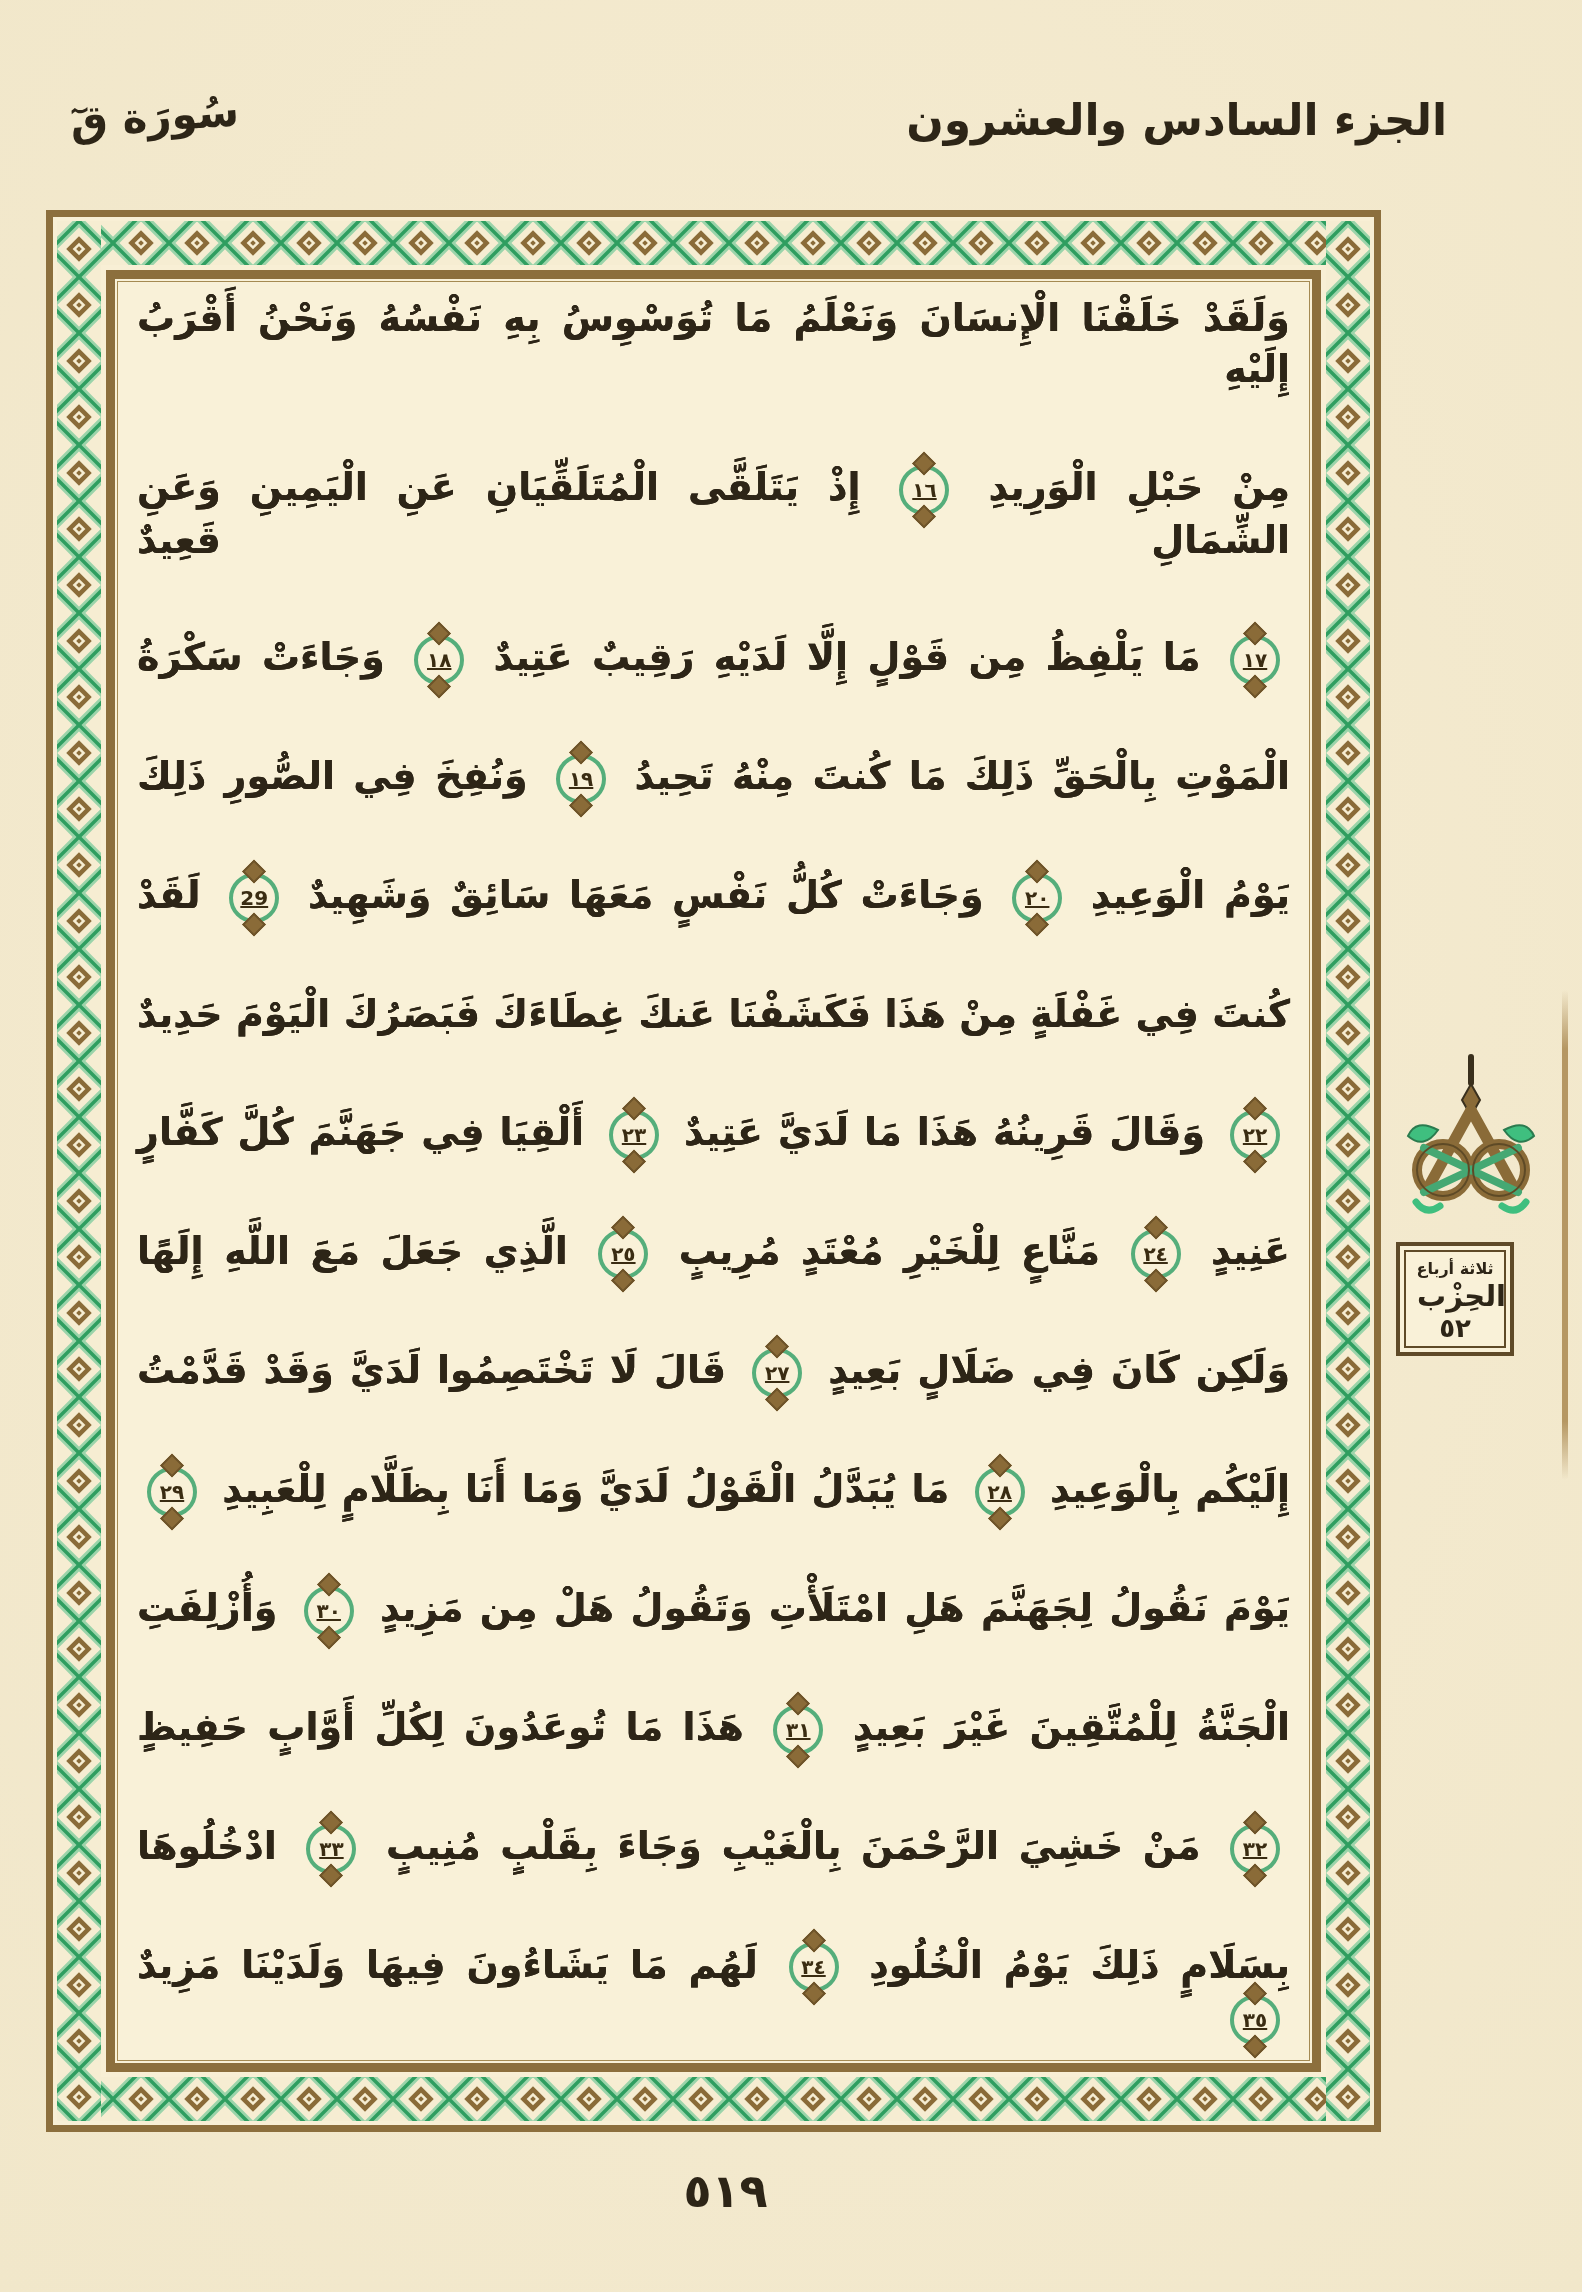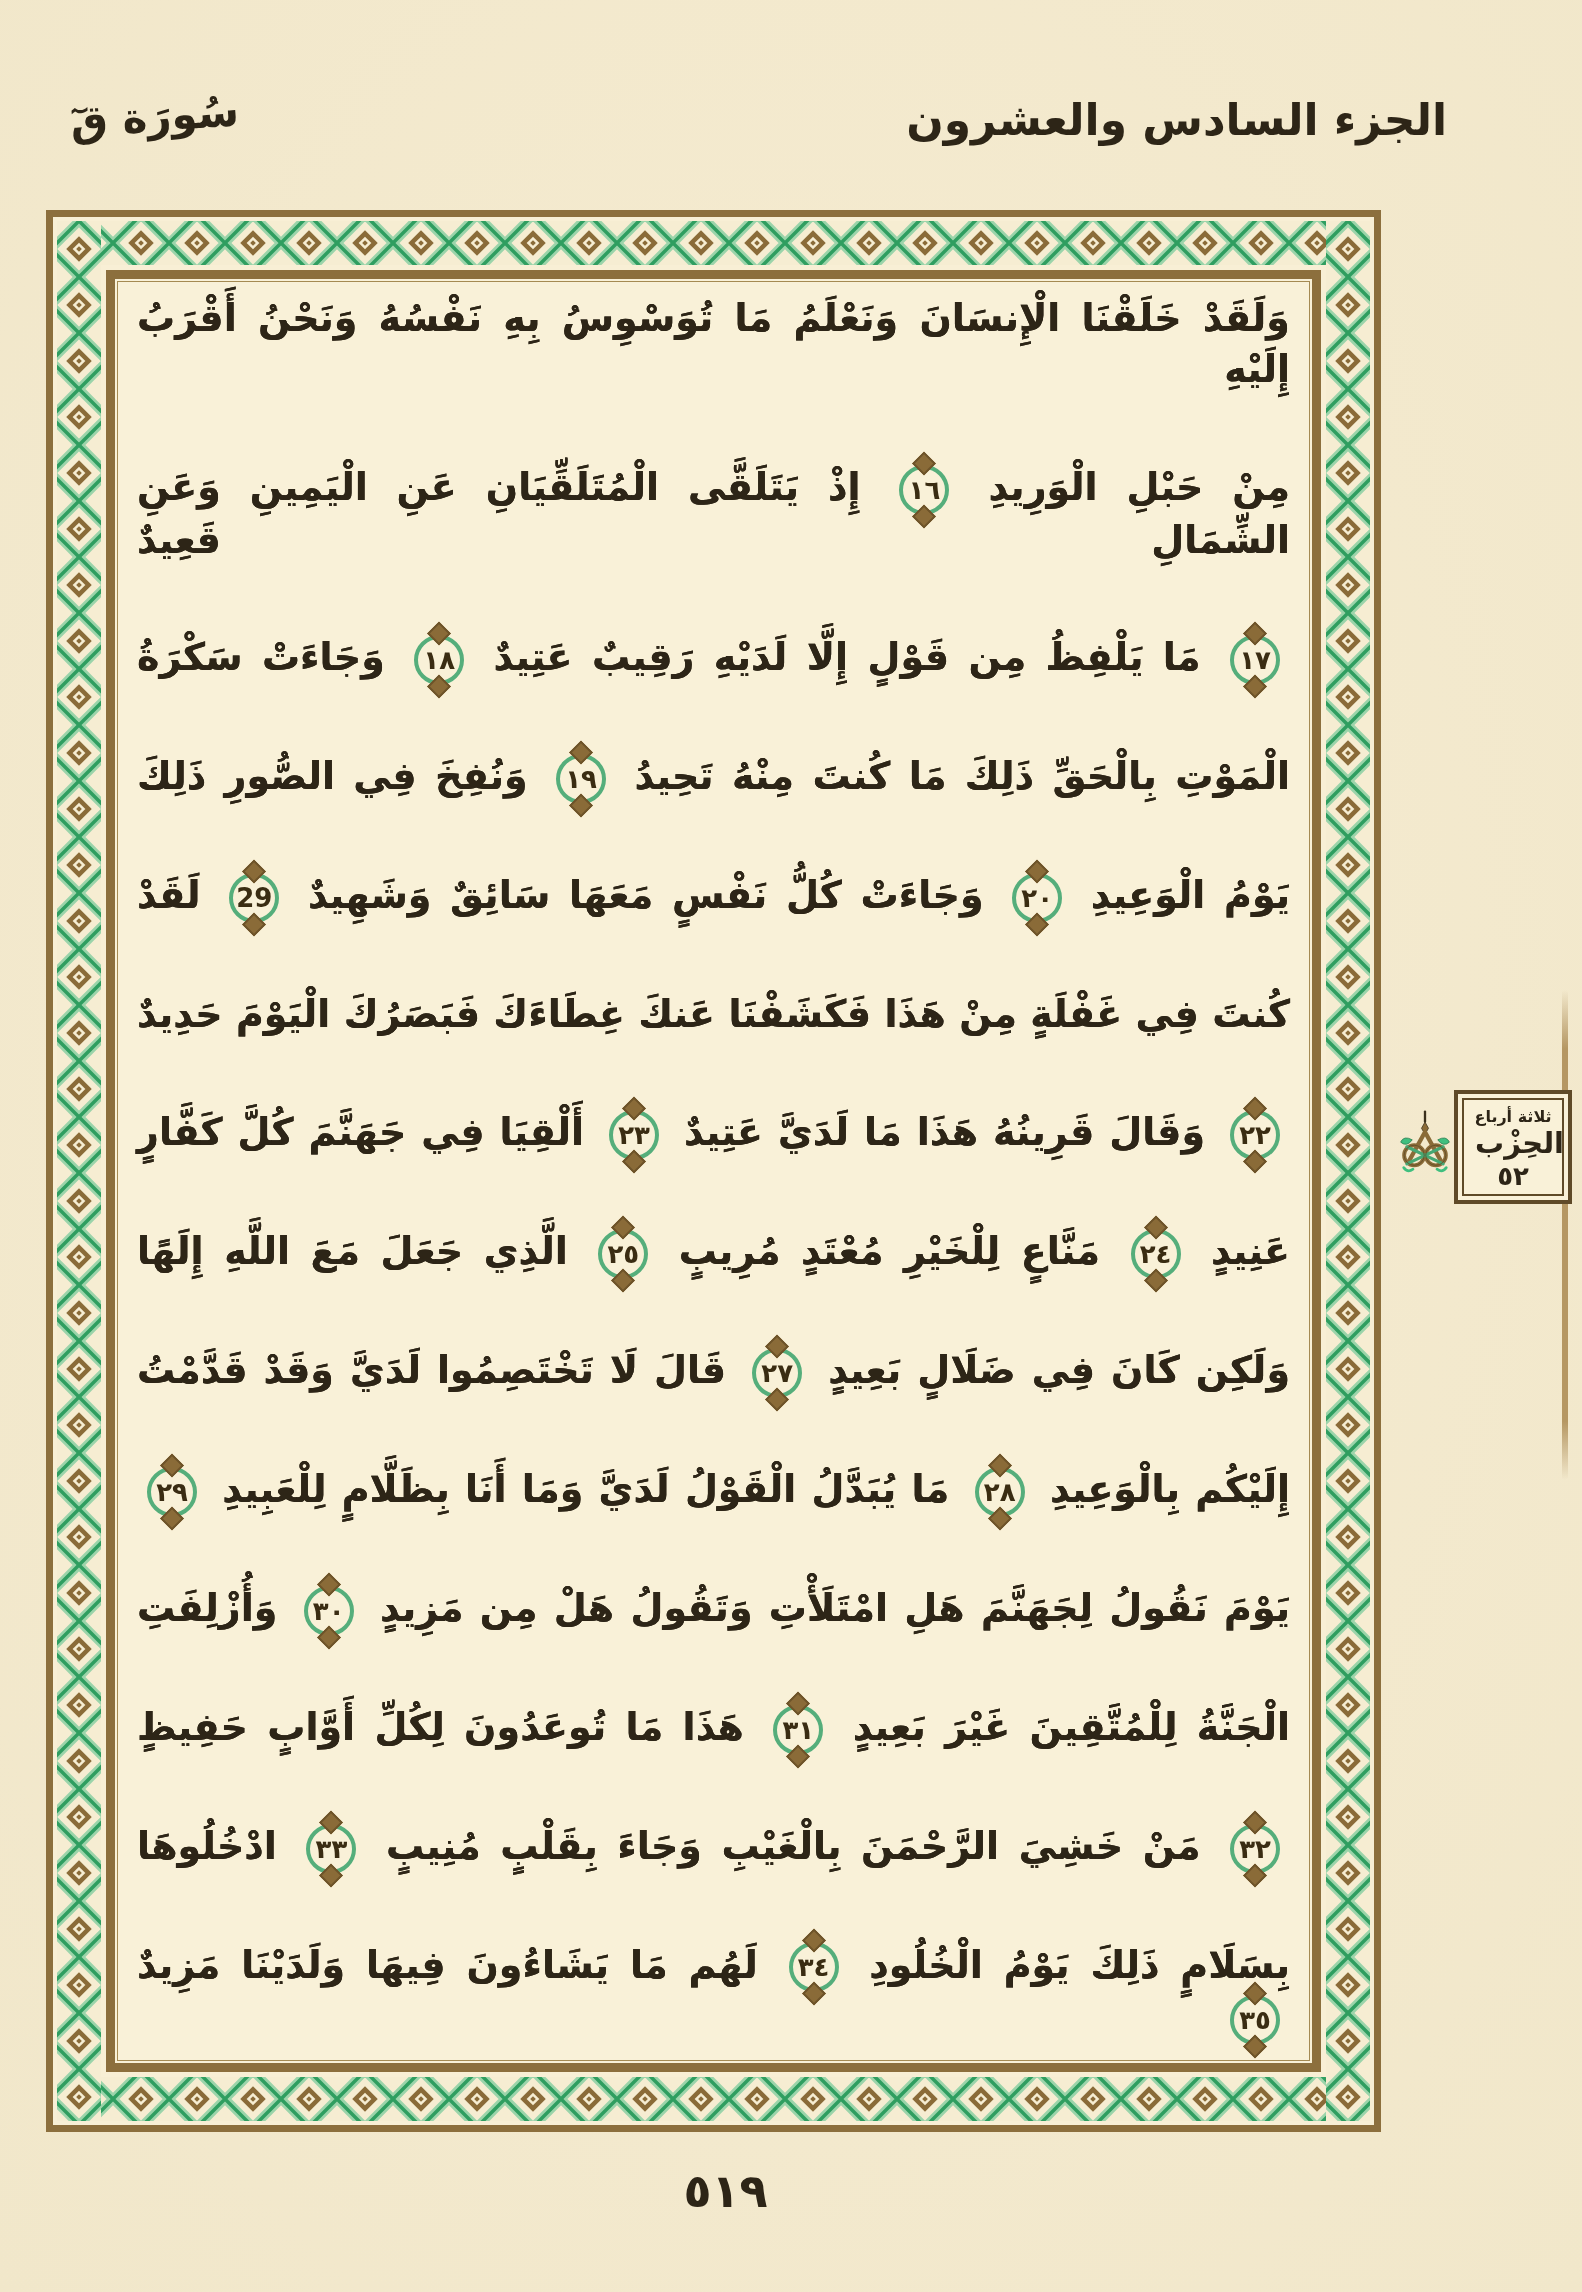--- a/index.html
+++ b/index.html
@@ -52,22 +52,22 @@
     color:#2d2517; text-shadow:0 0 0.5px #2d2517;
     white-space:nowrap;
   }
   .qtext { white-space:normal; }
 
   
   .medallion {
     position:relative; display:inline-flex; align-items:center; justify-content:center;
     width:50px; height:50px; margin:0 10px; vertical-align:middle;
     border:4px solid #55ae7b; border-radius:50%;
-    font-size:26px; font-weight:bold; color:#3a2c12; background:#f9f1d8;
-    text-shadow:none; line-height:1;
+    font-size:20px; font-weight:bold; color:#3a2c12; background:#f9f1d8;
+    text-shadow:none; line-height:1;text-decoration:underline;
   }
   .medallion::before, .medallion::after {
     content:""; position:absolute; left:50%; width:17px; height:17px;
     background:#8a6b38; box-shadow: inset 0 0 0 2px #6d5329;
     transform:translateX(-50%) rotate(45deg);
   }
   .medallion::before { top:-14px; }
   .medallion::after  { bottom:-14px; }
 
   
@@ -78,21 +78,21 @@
   }
   .rub::before, .rub::after {
     content:""; position:absolute; inset:5px; border:3px solid #3f351e; background:#f9f1d8;
   }
   .rub::before { transform:rotate(45deg); }
   .rub::after  { background:transparent; }
 
   
   .hizb-marker {
     position:absolute; right:10px; top:1052px; width:176px;
-    display:flex; flex-direction:row; align-items:center;
+    display:flex; flex-direction:column; 
   }
   .hizb-box {
     width:118px; margin-top:2px;
     border:4px solid #5f4a28;
     box-shadow: inset 0 0 0 4px #f9f1d8, inset 0 0 0 6px #5f4a28;
     background:#f9f1d8; padding:14px 4px 10px 4px;
     text-align:center; direction:rtl;
   }
   .hizb-small { font-size:16px; font-weight:bold; line-height:1.1; }
   .hizb-big   { font-size:29px; font-weight:bold; line-height:1.25;padding-left:25px; }

